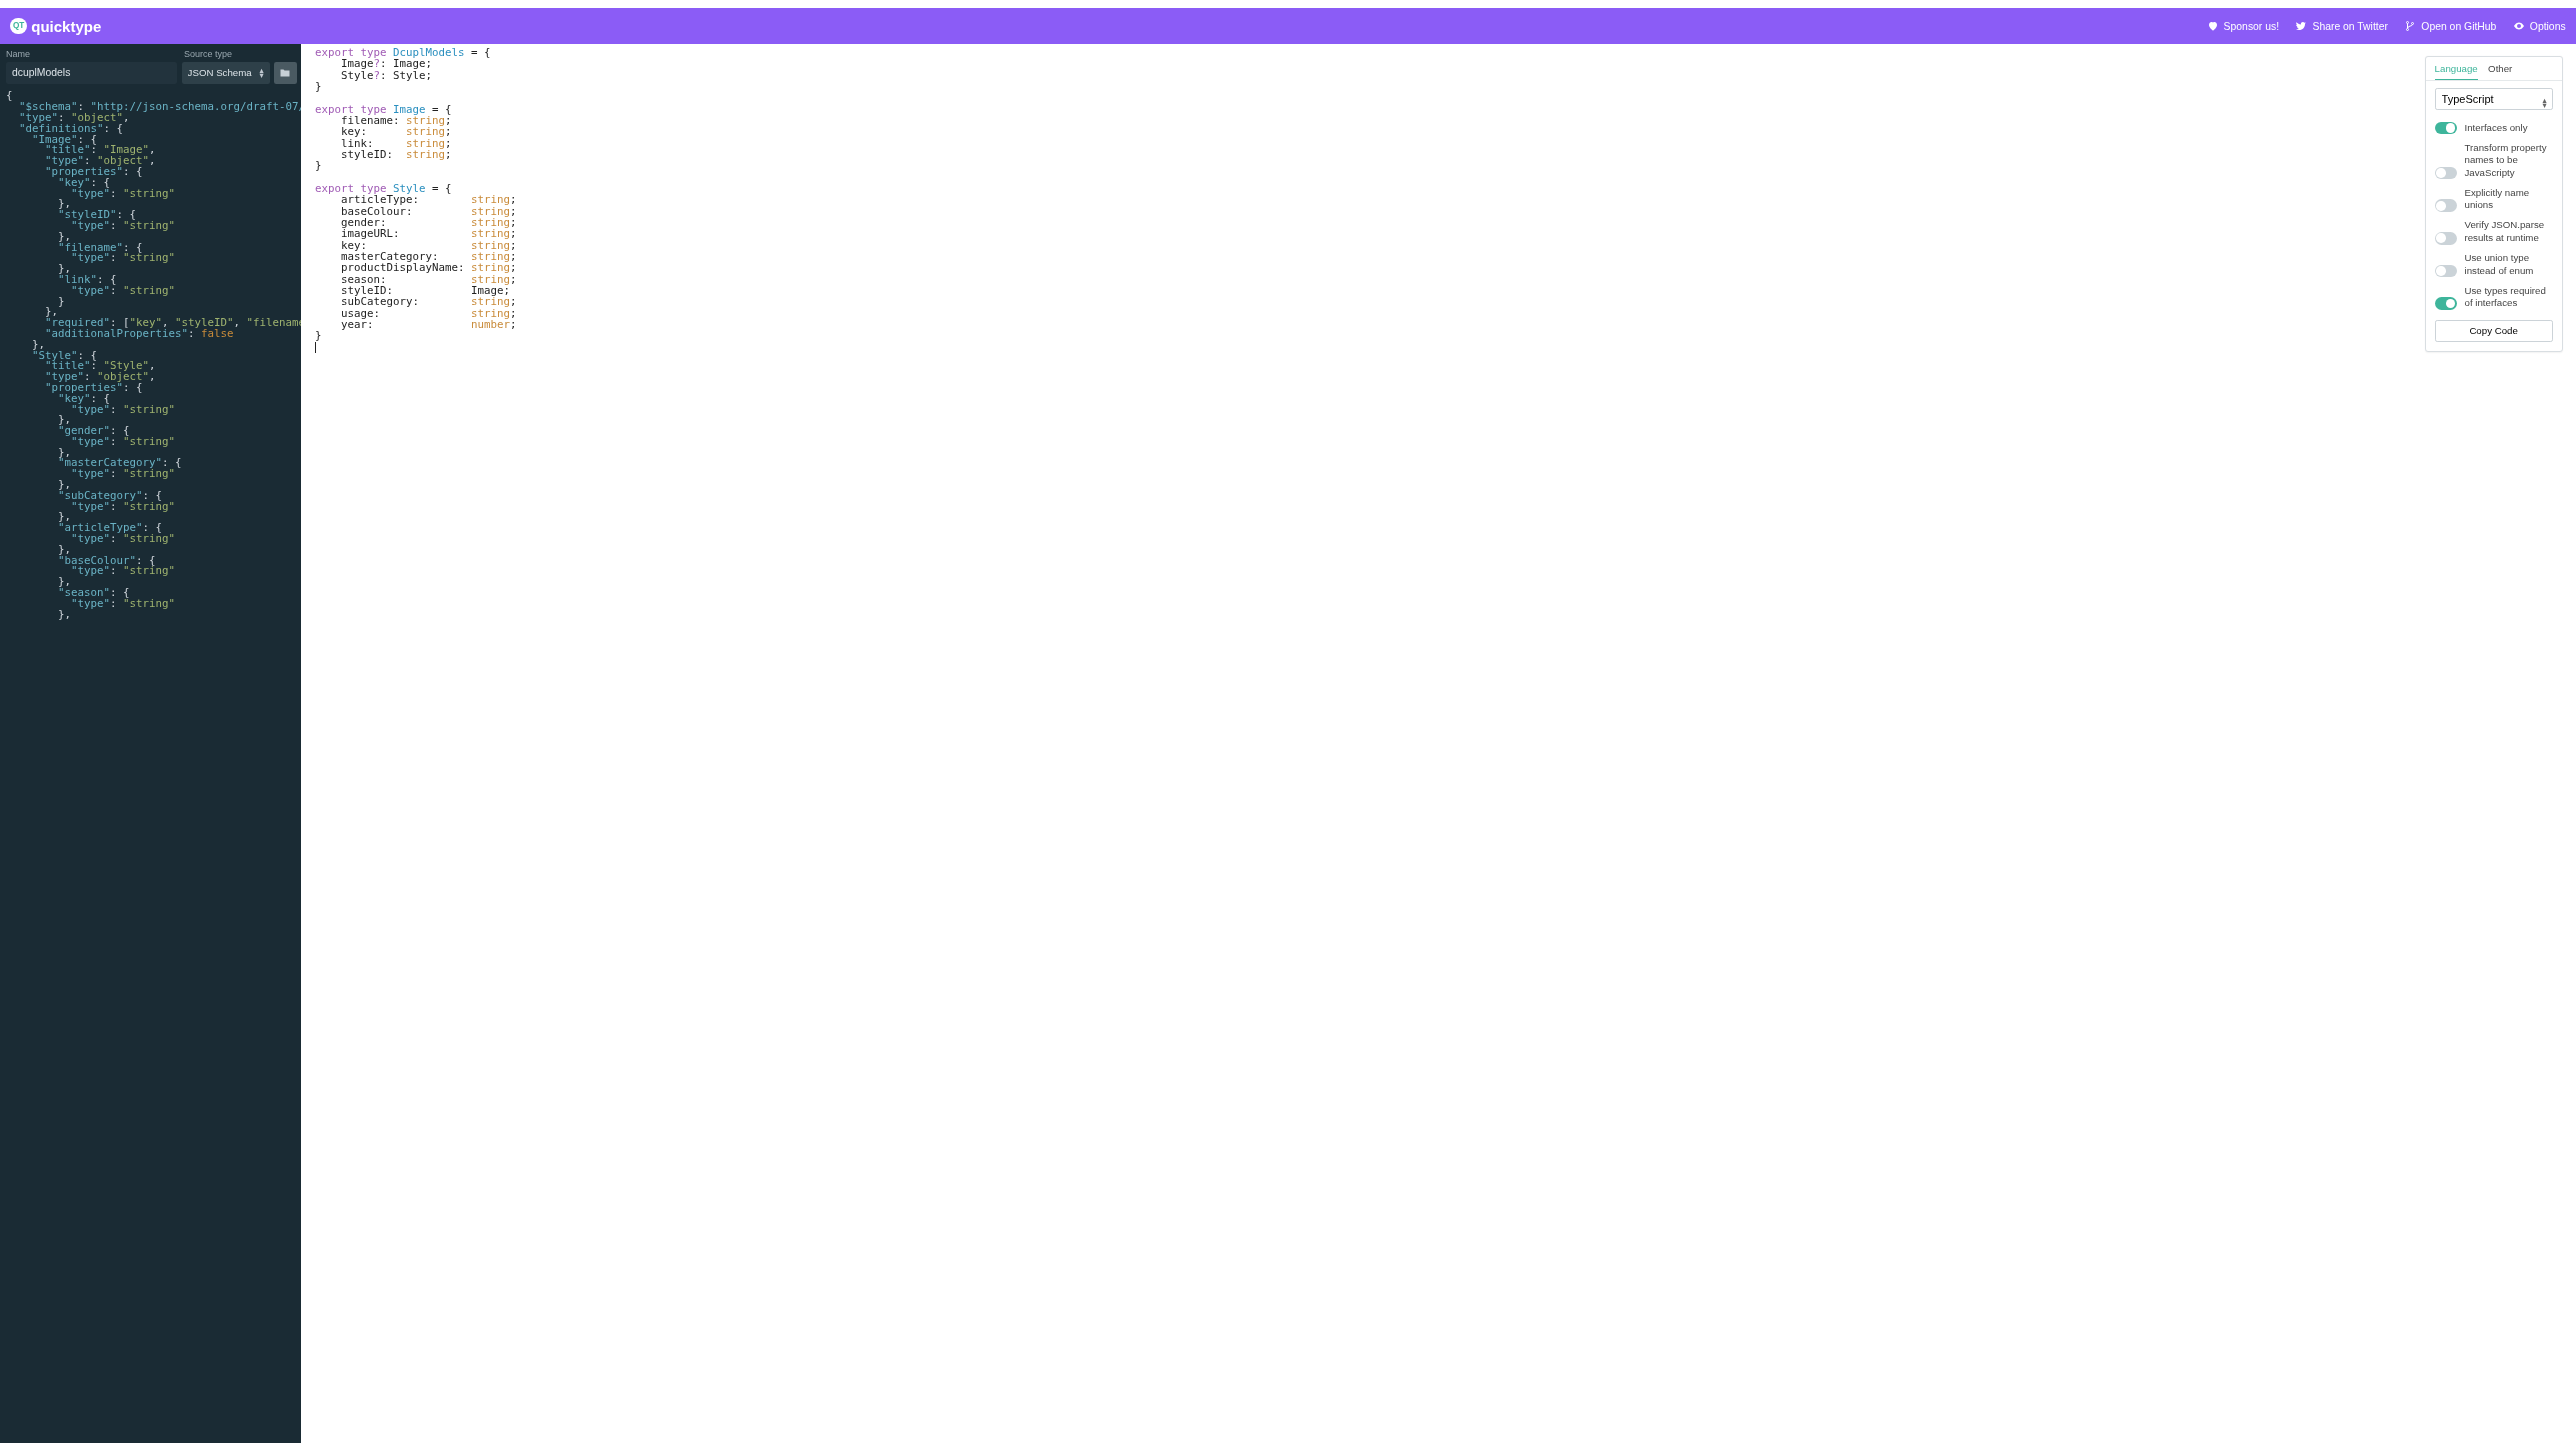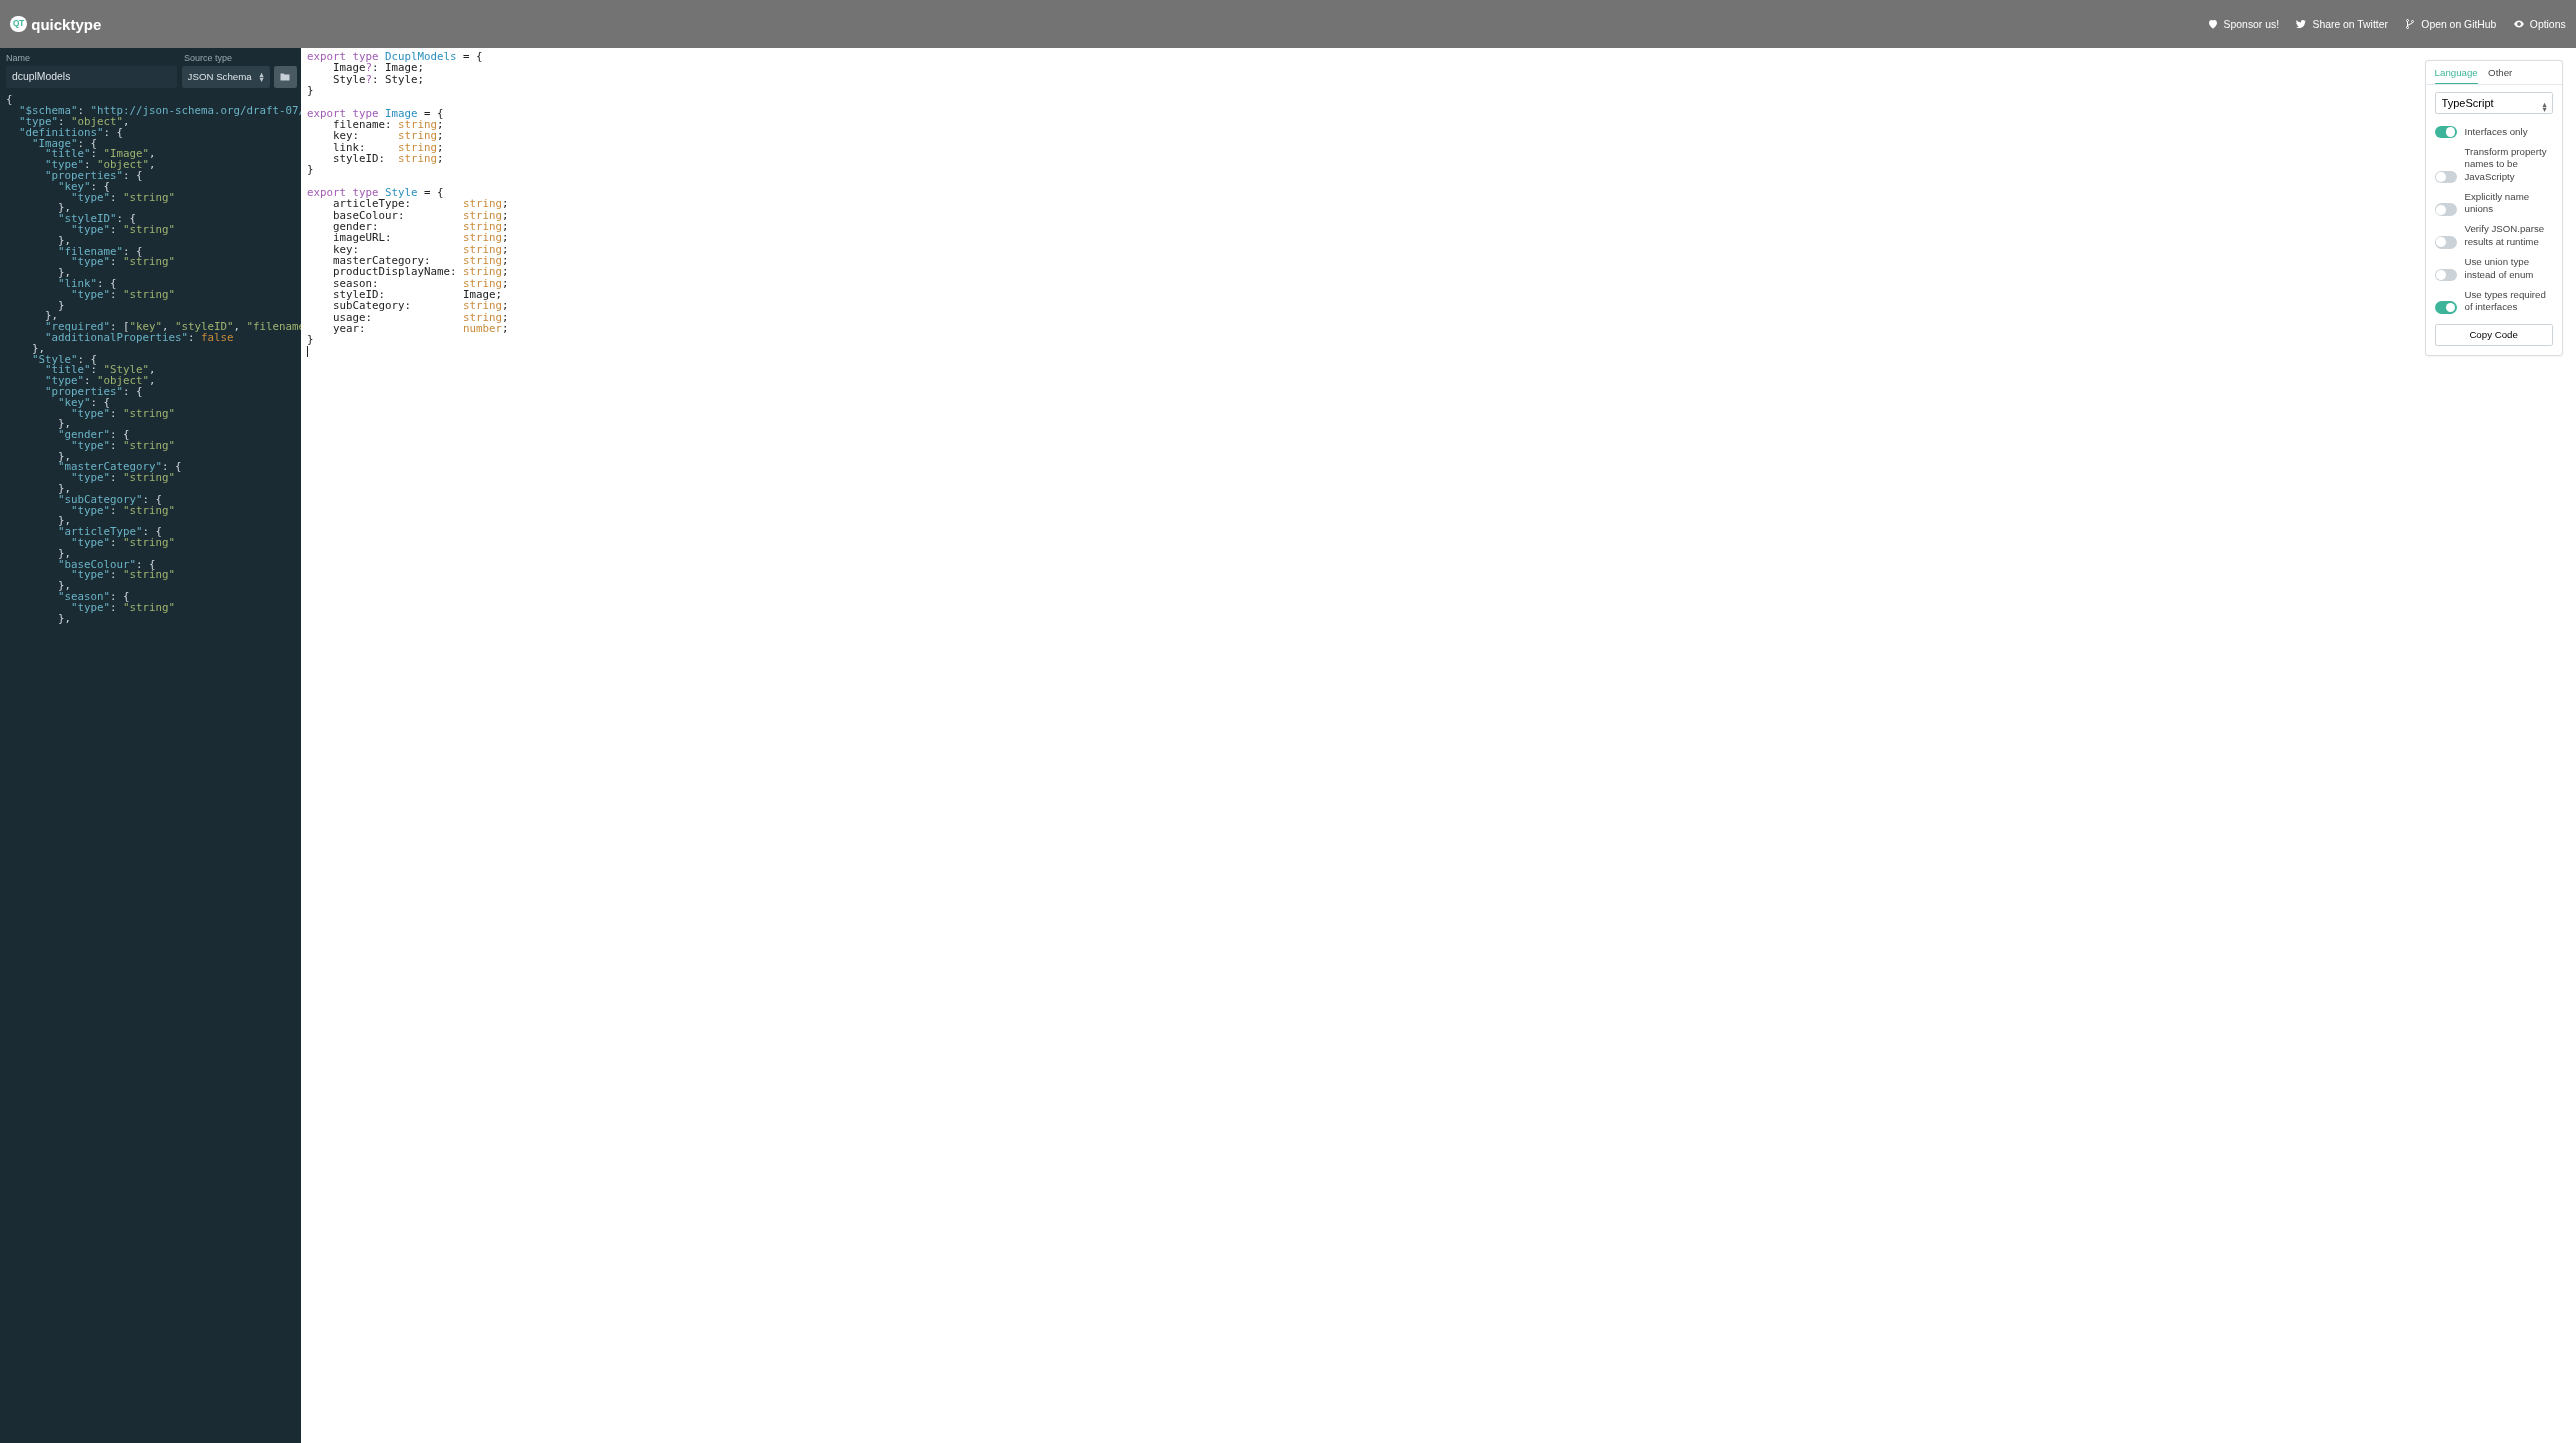--- a/index.html
+++ b/index.html
@@ -1,29 +1,29 @@
 <!DOCTYPE html>
 <html style="font-size:12px"><head>
 <meta charset="utf-8">
 <style>
 * { margin:0; padding:0; box-sizing:border-box; }
 html,body { height:100%; font-family:-apple-system,BlinkMacSystemFont,"Segoe UI",Helvetica,Arial,sans-serif; }
 body { display:flex; flex-direction:column; background:#fff; overflow:hidden; }
 
 
-.header { background:#737373; color:#fff; height:48px; display:flex; align-items:center; padding:0 10.4px; flex-shrink:0; }
+.header { background:#8b5cf6; color:#fff; height:36px; display:flex; align-items:center; padding:0 10.4px; flex-shrink:0;margin-top:8px; }
 .logo { display:flex; align-items:center; gap:4.5px; font-weight:600; font-size:15px; }
 .logo-badge { width:16.4px; height:16.4px; border-radius:50%; background:#fff; color:#3eb59b; display:flex; align-items:center; justify-content:center; font-size:8.2px; font-weight:700; }
 .header-spacer { flex:1; }
 .header-links { display:flex; gap:16.4px; font-size:10.4px; }
 .header-link { display:flex; align-items:center; gap:5px; cursor:pointer; }
 .header-link svg { width:12px; height:12px; fill:#fff; }
 
 
-.main { flex:1; display:flex; min-height:0; }
+.main { flex:1; display:flex; min-height:0;gap:8px; }
 
 
 .source-panel { width:301px; background:#1a2b34; color:#c0c8d0; display:flex; flex-direction:column; flex-shrink:0; }
 .source-header { display:flex; background:#1a2b34; }
 .source-header-col { padding:4.5px 6px 3px 6px; font-size:9px; color:#9aa8b0; }
 .name-col { flex:1; }
 .srctype-col { width:123px; }
 .source-inputs { display:flex; padding:0 4.5px 4.5px 6px; gap:4.5px; align-items:center; }
 .name-input { flex:1; background:#22333d; border:none; color:#dce3e8; font-size:10.4px; padding:4.5px 6px; border-radius:2.2px; height:22.4px; }
 .srctype-select { width:88px; background:#2e4049; border:none; color:#dce3e8; font-size:9.7px; padding:3.7px 6px; border-radius:2.2px; height:22.4px; appearance:none; position:relative; }

